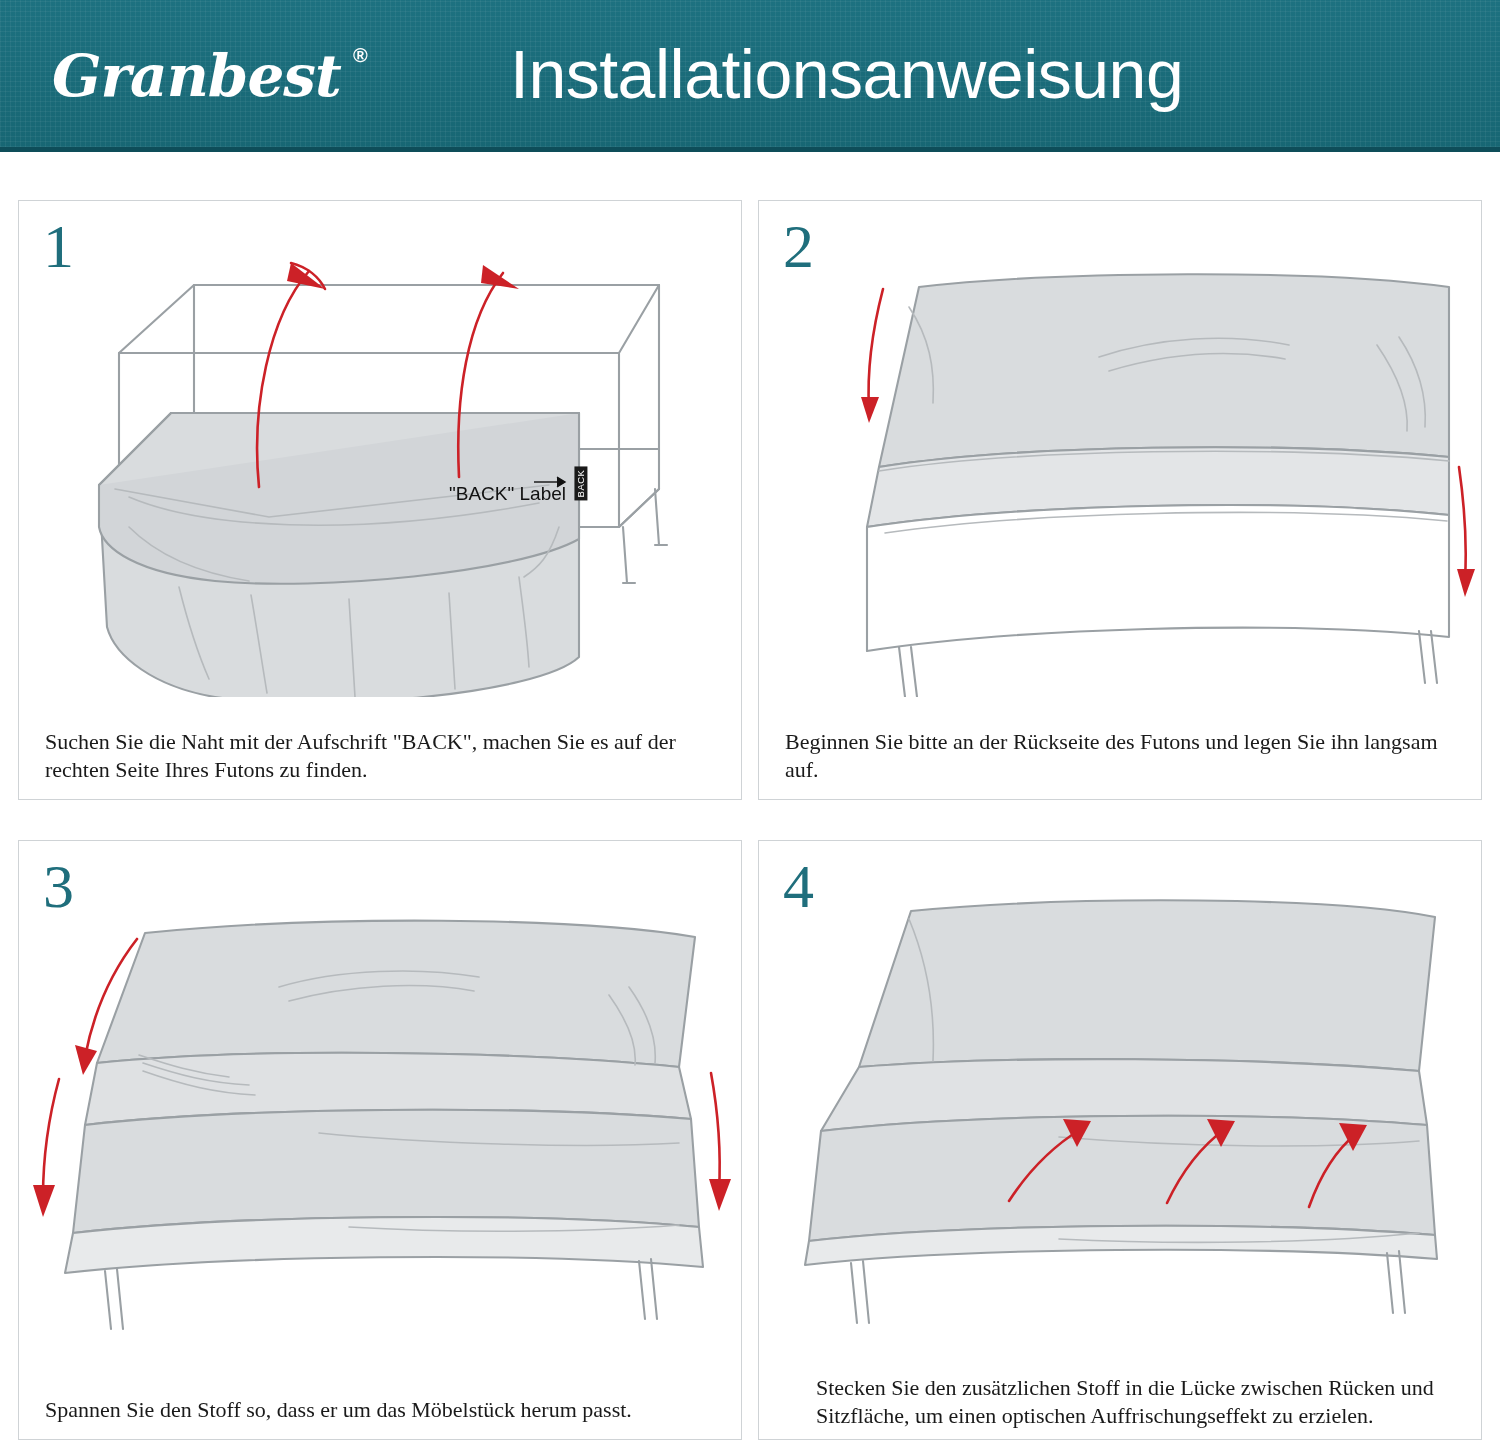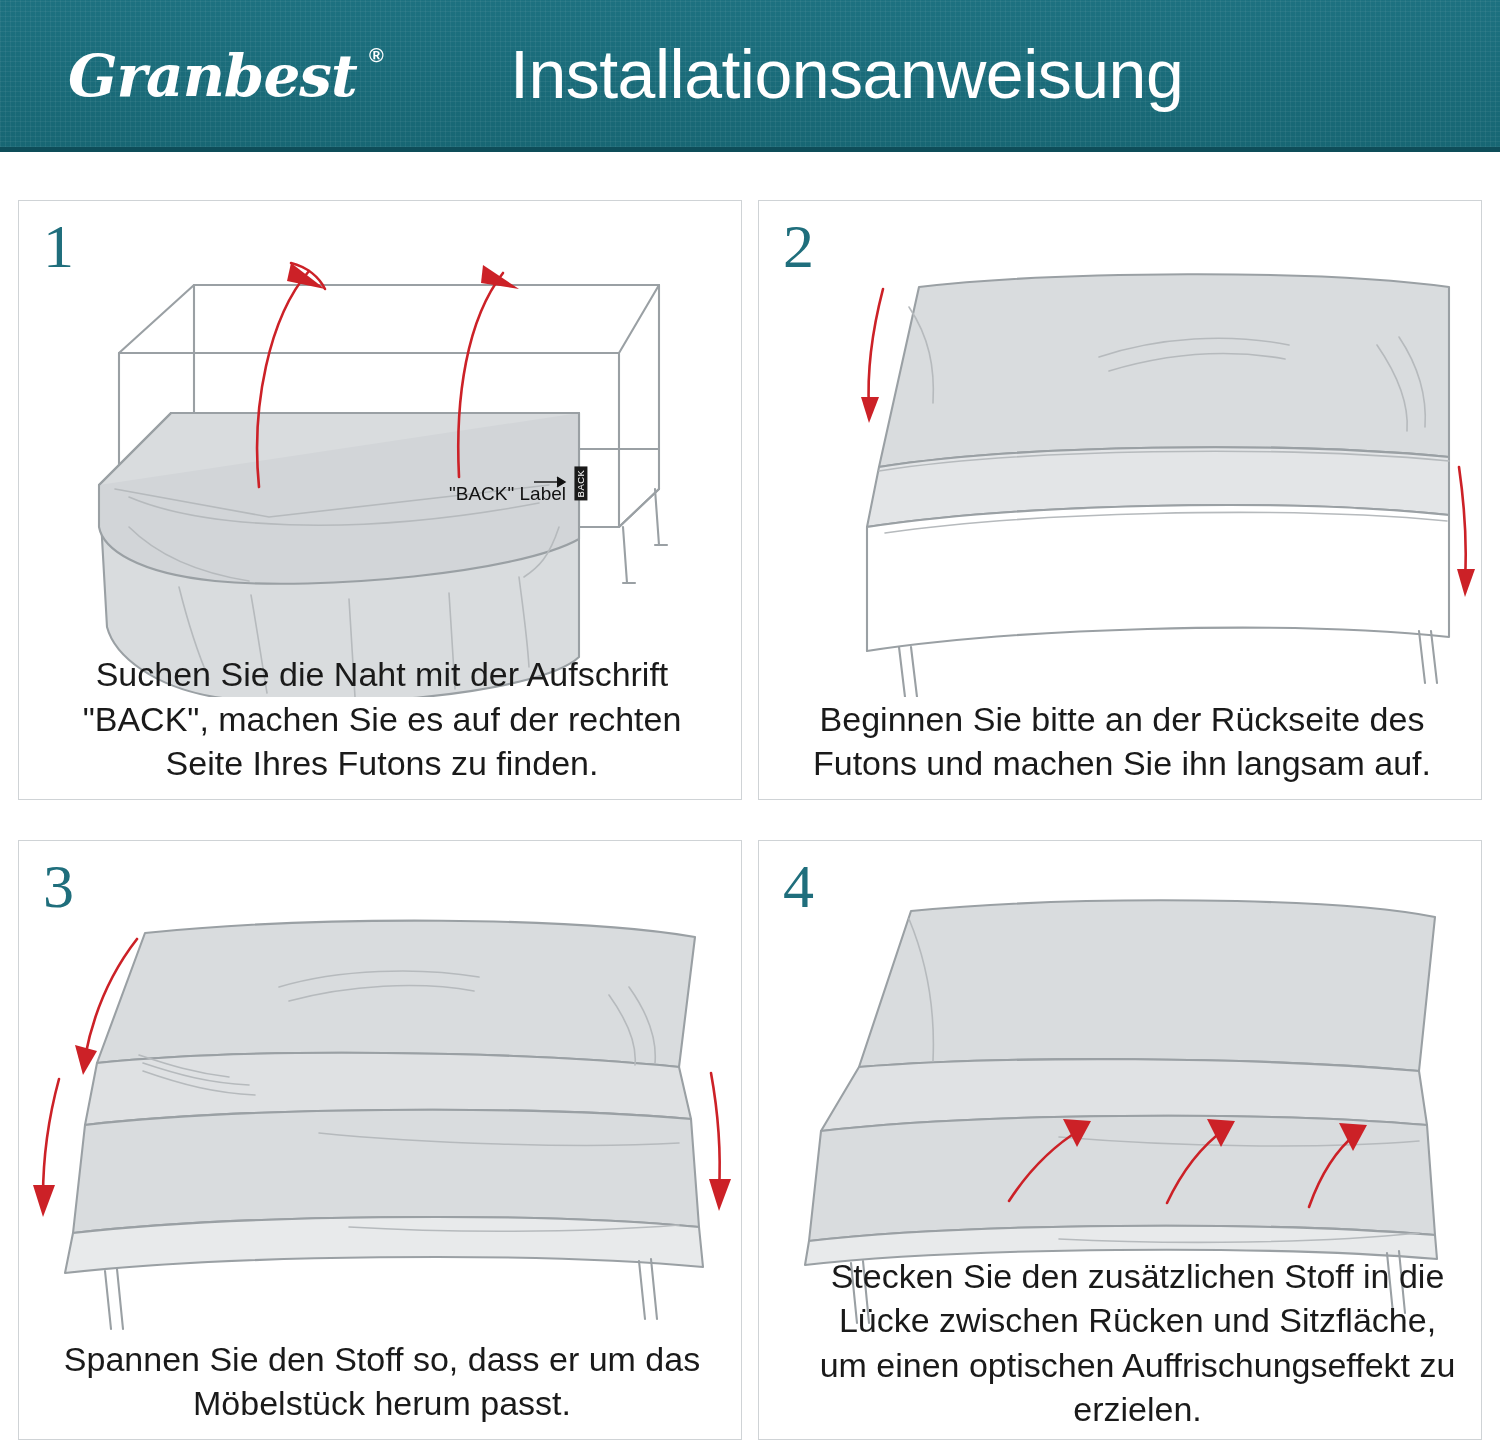--- a/index.html
+++ b/index.html
@@ -33,21 +33,21 @@
     overflow: hidden;
   }
   .header-inner {
     position: absolute;
     left: 0; top: 0; right: 0; bottom: 0;
     display: flex;
     align-items: center;
   }
   .brand {
     position: relative;
-    margin-left: 68px;
+    margin-left: 52px;
     color: #ffffff;
     font-size: 58px;
     font-weight: bold;
     font-style: italic;
     font-family: "DejaVu Serif", serif;
     letter-spacing: -1px;
     white-space: nowrap;
   }
   .brand .reg {
     position: absolute;
@@ -111,25 +111,24 @@
     left: 0;
     top: 26px;
     width: 722px;
     height: 470px;
   }
   .caption {
     position: absolute;
     left: 26px;
     right: 22px;
     bottom: 14px;
-    font-size: 34px;
+    font-size: 22px;
     line-height: 1.3;
     color: #1a1a1a;
-    font-family: Liberation Sans, sans-serif;
-    text-align: center;
+    font-family: Liberation Serif, serif;
   }
   .caption.p4 {
     bottom: 8px;
     margin-left: 31px;
   }
   .label-text {
     position: absolute;
     font-size: 19px;
     color: #111;
     white-space: nowrap;
@@ -246,21 +245,21 @@
         </g>
 
         <g stroke="#cc2127" stroke-width="2.6" fill="none" stroke-linecap="round">
           <path d="M124 62 C112 108 108 146 110 182"></path>
           <path d="M102 170 L110 196 L120 170 Z" fill="#cc2127" stroke="none"></path>
           <path d="M700 240 C706 282 708 318 706 352"></path>
           <path d="M698 342 L706 370 L716 342 Z" fill="#cc2127" stroke="none"></path>
         </g>
       </svg>
 
-      <div class="caption">Beginnen Sie bitte an der Rückseite des Futons und machen Sie ihn langsam auf.</div>
+      <div class="caption">Beginnen Sie bitte an der Rückseite des Futons und legen Sie ihn langsam auf.</div>
     </div>
 
     <div class="panel">
       <div class="step-num">3</div>
 
       <svg class="panel-art" viewBox="0 0 722 470">
         <g stroke="#9aa0a4" stroke-width="2.1" stroke-linejoin="round" stroke-linecap="round">
 
           <path d="M78 196 L126 66 C300 48 560 50 676 70 L660 200 C500 184 230 180 78 196 Z" fill="#d9dcde"></path>
 

